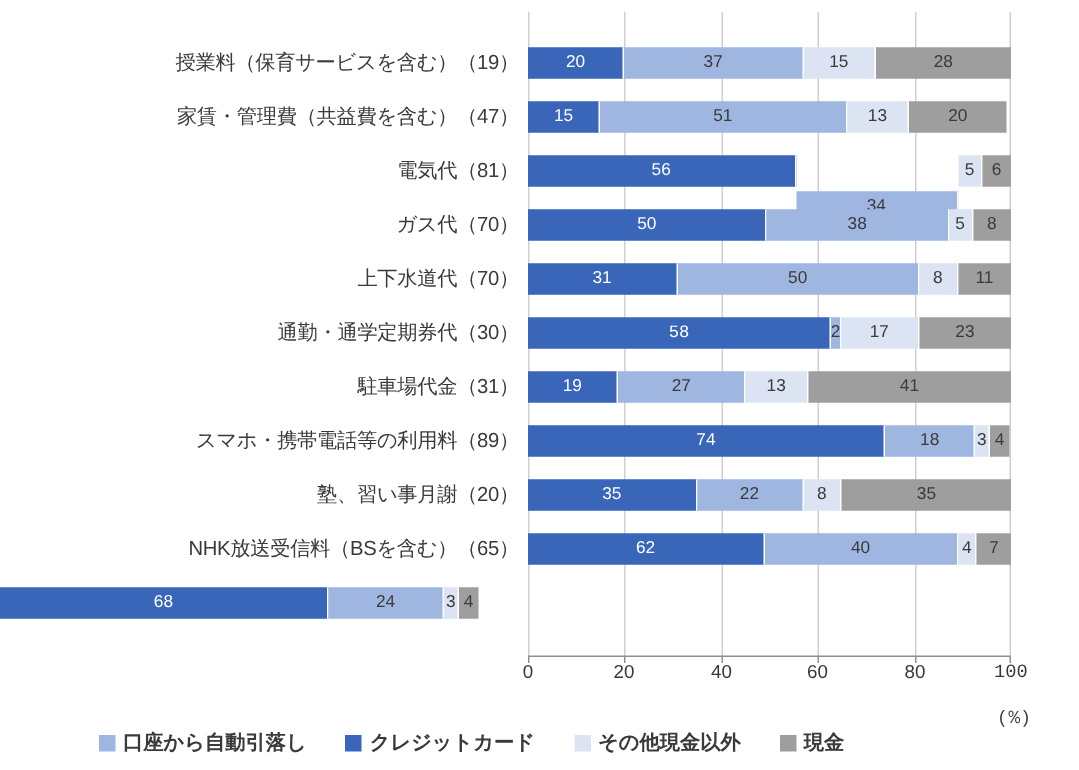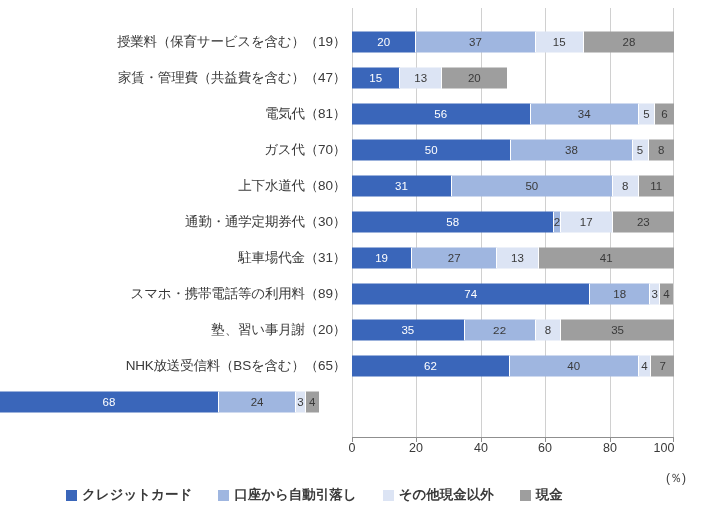--- a/index.html
+++ b/index.html
@@ -201,37 +201,40 @@
           </div>
         </div>
       </div>
       <div class="row">
         <div class="row-label">家賃・管理費（共益費を含む）（47）</div>
         <div class="bar-area">
           <div class="bar">
             <div class="seg s0" style="width: 48.3px;">
               <span>15</span>
             </div>
+            <div class="seg s1" style="width: 164.22px;">
+              <span>51</span>
+            </div>
             <div class="seg s2" style="width: 41.86px;">
               <span>13</span>
             </div>
             <div class="seg s3" style="width: 64.4px;">
               <span>20</span>
             </div>
           </div>
         </div>
       </div>
       <div class="row">
         <div class="row-label">電気代（81）</div>
         <div class="bar-area">
           <div class="bar">
             <div class="seg s0" style="width: 180.32px;">
               <span>56</span>
             </div>
-            <div class="seg s1" style="width: 109.48px;">
+            <div class="seg s1" style="width: 109.48px; margin-top: 24px;">
               <span>34</span>
             </div>
             <div class="seg s2" style="width: 16.1px;">
               <span>5</span>
             </div>
             <div class="seg s3" style="width: 19.32px;">
               <span>6</span>
             </div>
           </div>
         </div>
@@ -249,21 +252,21 @@
             <div class="seg s2" style="width: 16.1px;">
               <span>5</span>
             </div>
             <div class="seg s3" style="width: 25.76px;">
               <span>8</span>
             </div>
           </div>
         </div>
       </div>
       <div class="row">
-        <div class="row-label">上下水道代（80）</div>
+        <div class="row-label">上下水道代（70）</div>
         <div class="bar-area">
           <div class="bar">
             <div class="seg s0" style="width: 99.82px;">
               <span>31</span>
             </div>
             <div class="seg s1" style="width: 161px;">
               <span>50</span>
             </div>
             <div class="seg s2" style="width: 25.76px;">
               <span>8</span>
@@ -271,21 +274,21 @@
             <div class="seg s3" style="width: 35.42px;">
               <span>11</span>
             </div>
           </div>
         </div>
       </div>
       <div class="row">
         <div class="row-label">通勤・通学定期券代（30）</div>
         <div class="bar-area">
           <div class="bar">
-            <div class="seg s0" style="width: 214px;">
+            <div class="seg s0" style="width: 214px; font-family: Liberation Mono, monospace;">
               <span>58</span>
             </div>
             <div class="seg s1" style="width: 6.44px;">
               <span>2</span>
             </div>
             <div class="seg s2" style="width: 54.74px;">
               <span>17</span>
             </div>
             <div class="seg s3" style="width: 65px;">
               <span>23</span>
@@ -331,21 +334,21 @@
           </div>
         </div>
       </div>
       <div class="row">
         <div class="row-label">塾、習い事月謝（20）</div>
         <div class="bar-area">
           <div class="bar">
             <div class="seg s0" style="width: 112.7px;">
               <span>35</span>
             </div>
-            <div class="seg s1" style="width: 70.84px; font-family: Liberation Mono, monospace;">
+            <div class="seg s1" style="width: 70.84px;">
               <span>22</span>
             </div>
             <div class="seg s2" style="width: 25.76px;">
               <span>8</span>
             </div>
             <div class="seg s3" style="width: 112.7px;">
               <span>35</span>
             </div>
           </div>
         </div>
@@ -388,35 +391,35 @@
         </div>
       </div>
     </div>
 
   <div class="xlabels" id="xlabels">
       <div style="left: 0px;">0</div>
       <div style="left: 64px;">20</div>
       <div style="left: 129px;">40</div>
       <div style="left: 193px;">60</div>
       <div style="left: 258px;">80</div>
-      <div style="left: 312px;">100</div>
+      <div style="left: 322px; font-family: Liberation Mono, monospace;">100</div>
     </div>
 
   <div class="unit">(％)</div>
 
   <div class="legend" id="legend">
+      <div class="legend-item">
+        <div class="legend-swatch" style="background: rgb(159, 182, 224);"></div>
+        <div class="legend-label">口座から自動引落し</div>
+      </div>
       <div class="legend-item">
         <div class="legend-swatch" style="background: rgb(58, 102, 186);"></div>
         <div class="legend-label">クレジットカード</div>
       </div>
       <div class="legend-item">
-        <div class="legend-swatch" style="background: rgb(159, 182, 224);"></div>
-        <div class="legend-label">口座から自動引落し</div>
-      </div>
-      <div class="legend-item">
         <div class="legend-swatch" style="background: rgb(220, 228, 244);"></div>
         <div class="legend-label">その他現金以外</div>
       </div>
       <div class="legend-item">
         <div class="legend-swatch" style="background: rgb(158, 158, 158);"></div>
         <div class="legend-label">現金</div>
       </div>
     </div>
 
 </div>

